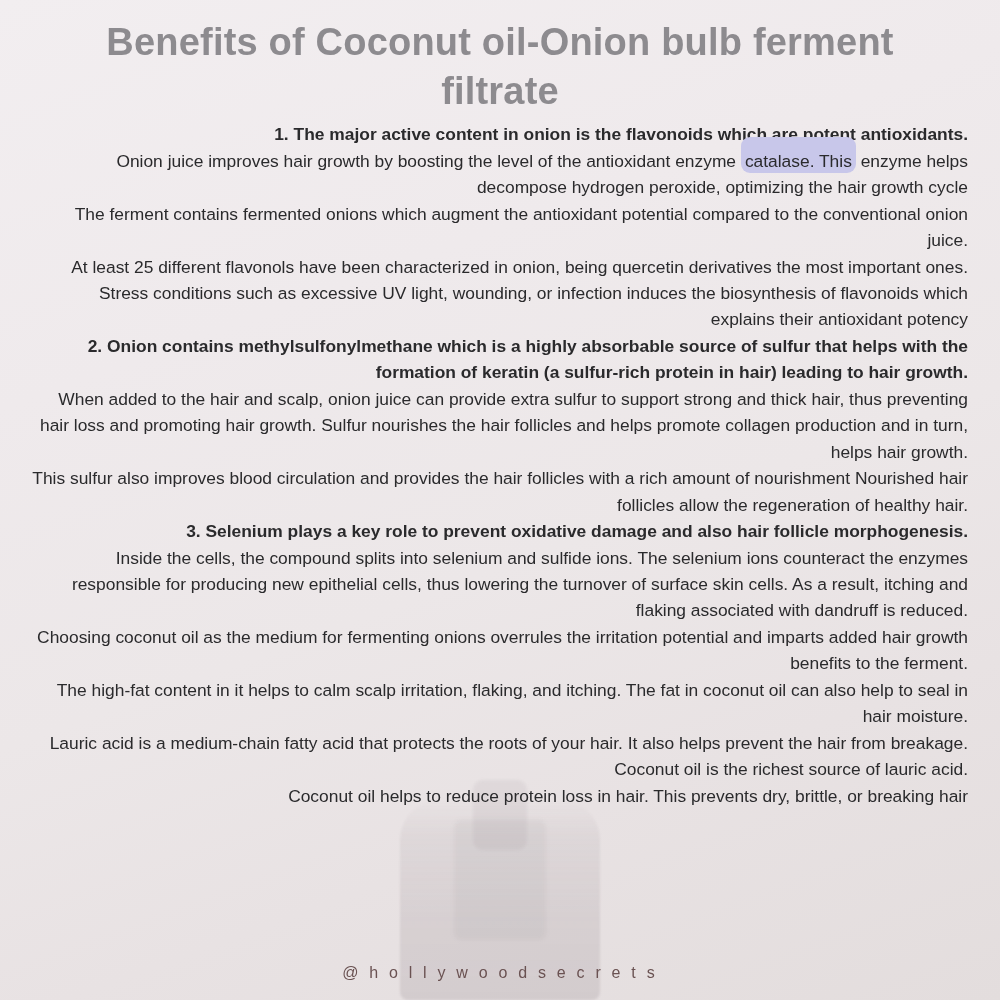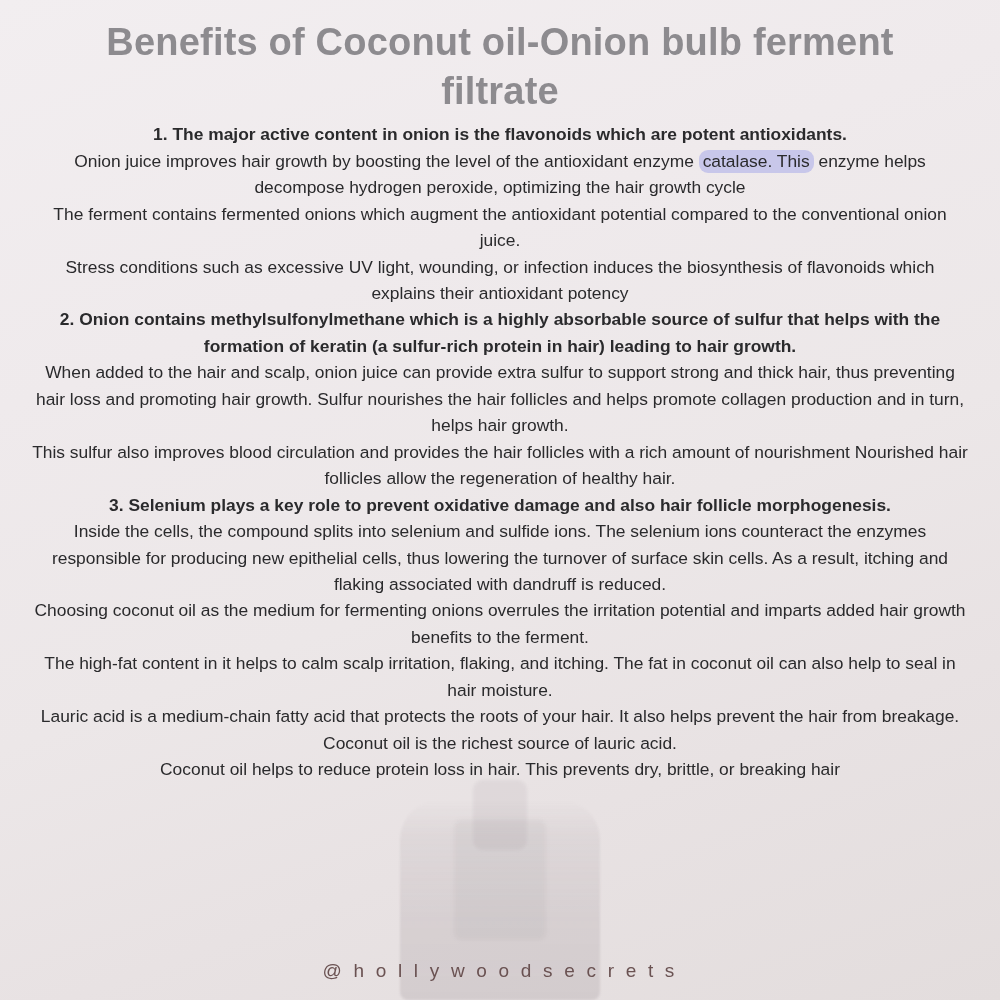--- a/index.html
+++ b/index.html
@@ -73,42 +73,42 @@
   }
 
   .body-text {
     color: #2a2a2c;
     font-size: 17.4px;
     line-height: 1.52;
   }
 
   .para {
     margin: 0;
-    text-align: center;
+    text-align: right;
   }
 
   .para.bold {
     font-weight: bold;
   }
 
   .hl {
     background: #c8c7ea;
     border-radius: 9px;
-    padding: 1px 4px 2px 4px;
+    padding: 14px 4px 2px 4px;
     color: #2a2a2c;
   }
 
   .footer {
     position: absolute;
     left: 0;
     right: 0;
     bottom: 18px;
     text-align: center;
     color: #6a5252;
-    font-size: 19px;
+    font-size: 16px;
     letter-spacing: 3.2px;
     z-index: 2;
   }
 </style>
 </head>
 <body>
 
 <div class="watermark-cap"></div>
 <div class="watermark-neck"></div>
 <div class="watermark"></div>
@@ -116,20 +116,21 @@
 <div class="page">
 
   <div class="title">Benefits of Coconut oil-Onion bulb ferment filtrate</div>
 
   <div class="body-text">
     <p class="para bold">1. The major active content in onion is the flavonoids which are potent antioxidants.</p>
 
     <p class="para"><span>Onion juice improves hair growth by boosting the level of the antioxidant enzyme </span><span class="hl">catalase. This</span><span> enzyme helps decompose hydrogen peroxide, optimizing the hair growth cycle</span></p>
 
     <p class="para">The ferment contains fermented onions which augment the antioxidant potential compared to the conventional onion juice.</p>
+    <p class="para">At least 25 different flavonols have been characterized in onion, being quercetin derivatives the most important ones.</p>
     <p class="para">Stress conditions such as excessive UV light, wounding, or infection induces the biosynthesis of flavonoids which explains their antioxidant potency</p>
     <p class="para bold">2. Onion contains methylsulfonylmethane which is a highly absorbable source of sulfur that helps with the formation of keratin (a sulfur-rich protein in hair) leading to hair growth.</p>
     <p class="para">When added to the hair and scalp, onion juice can provide extra sulfur to support strong and thick hair, thus preventing hair loss and promoting hair growth. Sulfur nourishes the hair follicles and helps promote collagen production and in turn, helps hair growth.</p>
     <p class="para">This sulfur also improves blood circulation and provides the hair follicles with a rich amount of nourishment Nourished hair follicles allow the regeneration of healthy hair.</p>
     <p class="para bold">3. Selenium plays a key role to prevent oxidative damage and also hair follicle morphogenesis.</p>
     <p class="para">Inside the cells, the compound splits into selenium and sulfide ions. The selenium ions counteract the enzymes responsible for producing new epithelial cells, thus lowering the turnover of surface skin cells. As a result, itching and flaking associated with dandruff is reduced.</p>
     <p class="para">Choosing coconut oil as the medium for fermenting onions overrules the irritation potential and imparts added hair growth benefits to the ferment.</p>
     <p class="para">The high-fat content in it helps to calm scalp irritation, flaking, and itching. The fat in coconut oil can also help to seal in hair moisture.</p>
     <p class="para">Lauric acid is a medium-chain fatty acid that protects the roots of your hair. It also helps prevent the hair from breakage. Coconut oil is the richest source of lauric acid.</p>
     <p class="para">Coconut oil helps to reduce protein loss in hair. This prevents dry, brittle, or breaking hair</p>

